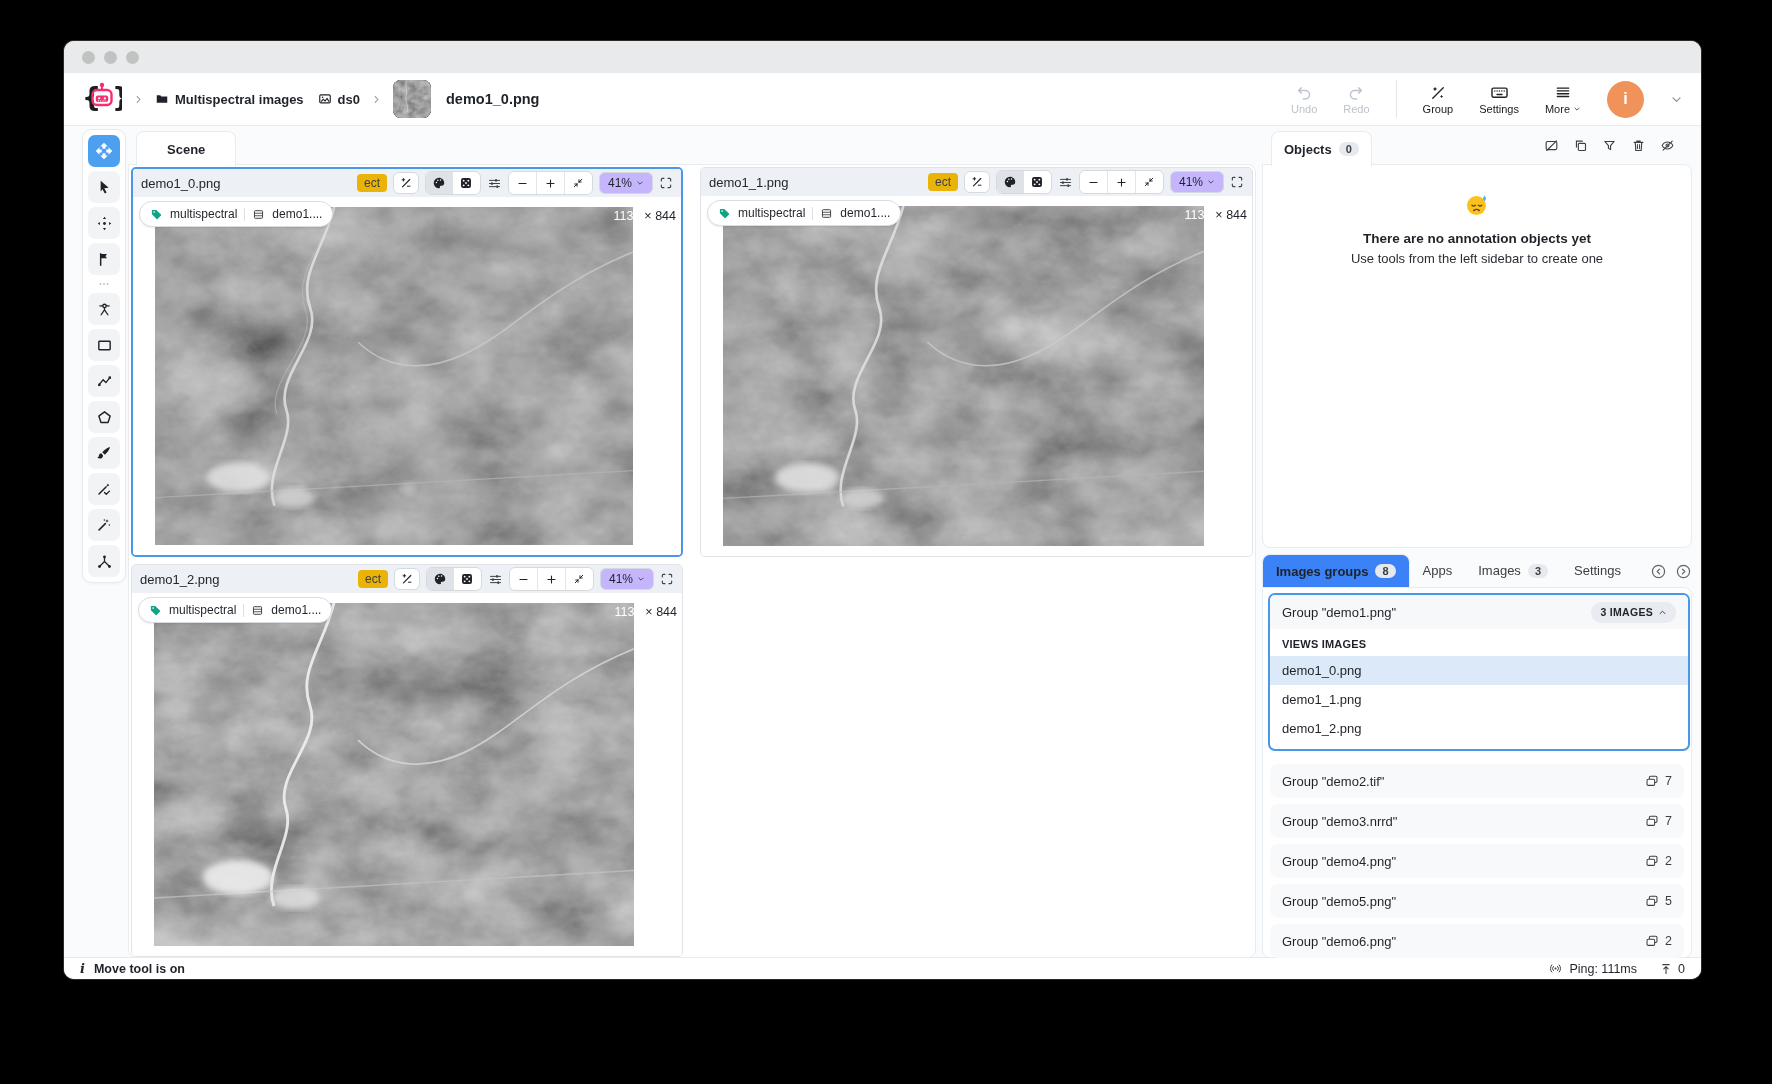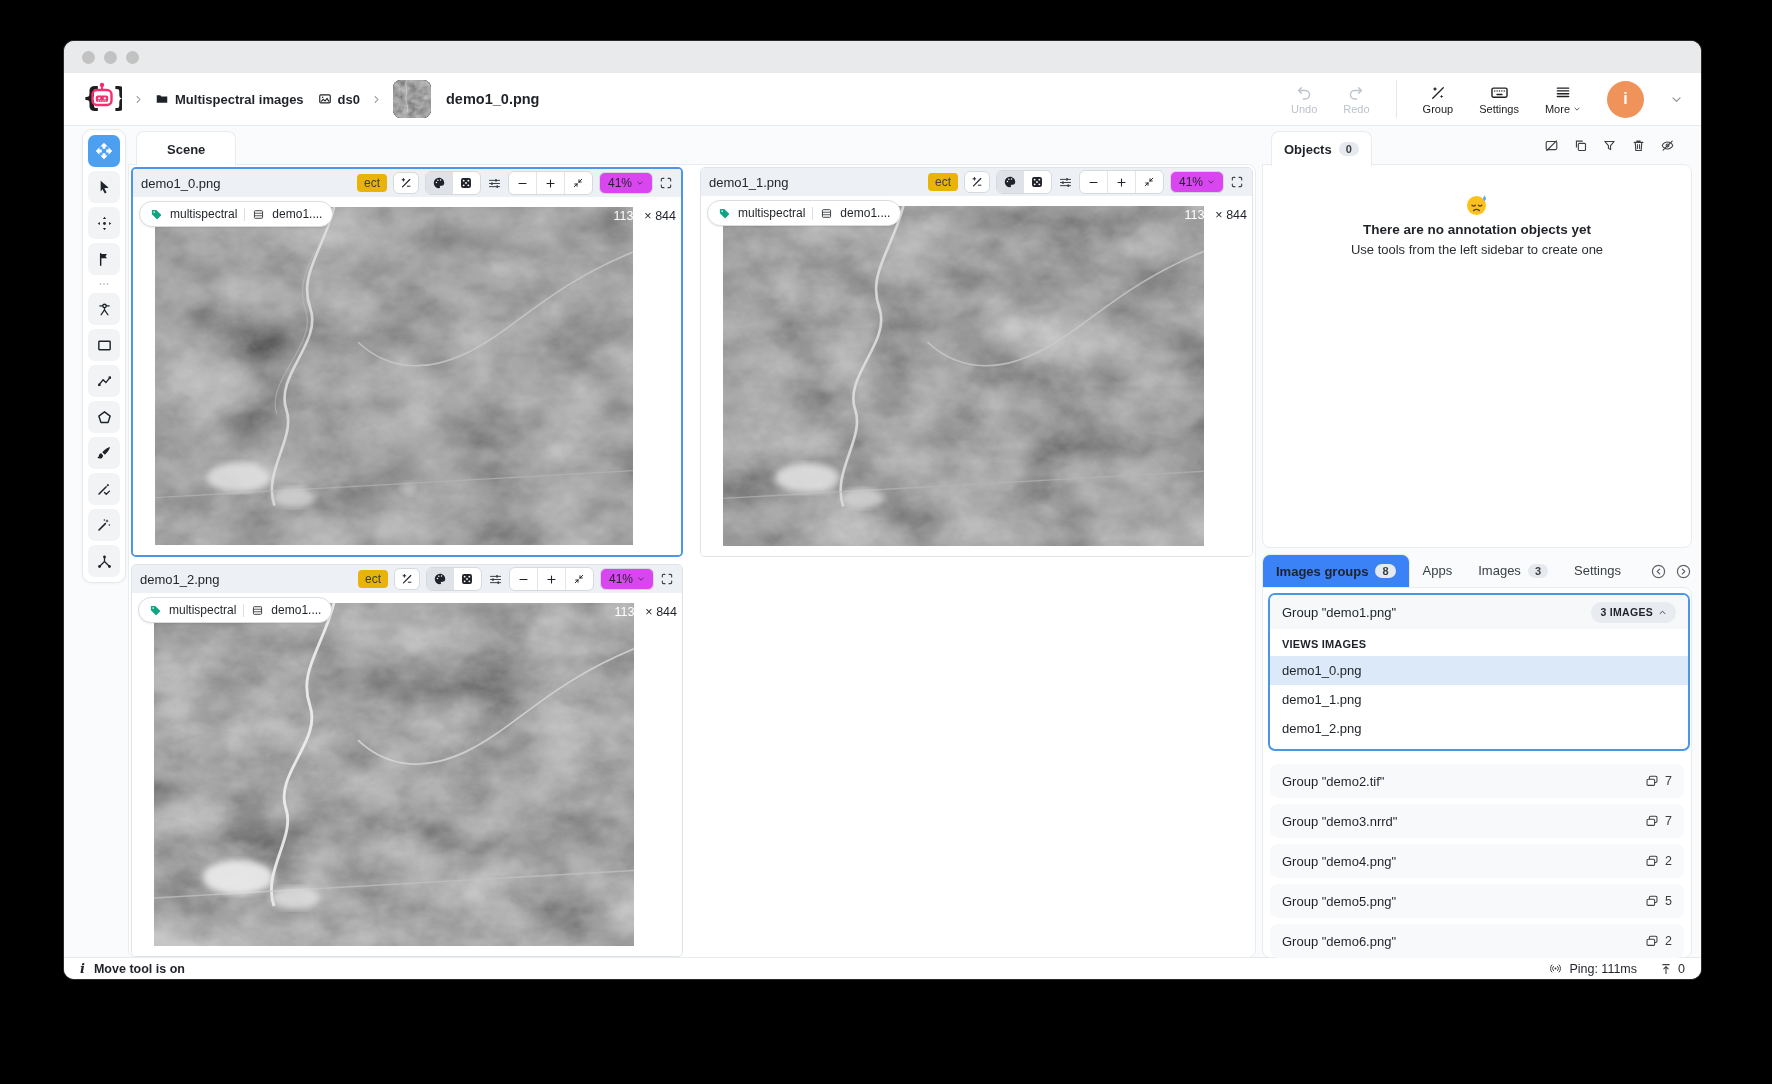--- a/index.html
+++ b/index.html
@@ -43,39 +43,39 @@
   .vhead{height:28px;background:#edf0f4;display:flex;align-items:center;padding:0 8px;gap:6px}
   .vname{font-size:13px;color:#23272b;flex:1}
   .badge-crop{background:#eab308;border-radius:4px;font-size:12px;color:#3c4043;padding:2px 7px}
   .vbtn{height:22px;min-width:26px;background:#fff;border:1px solid #d5dade;border-radius:6px;display:flex;align-items:center;justify-content:center;color:#1f2329;box-sizing:border-box}
   .vseg{display:flex;border:1px solid #d5dade;border-radius:6px;overflow:hidden;background:#fff}
   .vcell{width:27px;height:22px;display:flex;align-items:center;justify-content:center;color:#1f2329}
   .vcell.sel{background:#dfe3e8}
   .vgroup{display:flex;border:1px solid #d5dade;border-radius:6px;overflow:hidden;background:#fff}
   .vgroup .vcell{border-left:1px solid #e2e6ea}
   .vgroup .vcell:first-child{border-left:none}
-  .vzoom{height:22px;background:#d946ef;border:1px solid #d5dade;border-radius:6px;display:flex;align-items:center;gap:4px;padding:0 8px;font-size:12px;color:#1f2329;box-sizing:border-box}
+  .vzoom{height:22px;background:#c4b5fd;border:1px solid #d5dade;border-radius:6px;display:flex;align-items:center;gap:4px;padding:0 8px;font-size:12px;color:#1f2329;box-sizing:border-box}
   .vic{color:#3c4043;display:flex}
   .vbody{position:absolute;top:28px;left:0;right:0;bottom:0;background:#fff}
   .vimg{position:absolute;left:22px;right:48px;top:10px;bottom:10px;background:#3a3a3a;overflow:hidden}
   .vimg svg{width:100%;height:100%;display:block}
   .tagspill{position:absolute;left:6px;top:4px;height:24px;background:#fff;border:1px solid #d9dde2;border-radius:13px;
             display:flex;align-items:center;gap:7px;padding:0 10px;font-size:12px;color:#1f2329;box-shadow:0 1px 2px rgba(0,0,0,.08)}
   .tagdiv{width:1px;height:13px;background:#dcdfe3}
   .dims{position:absolute;right:5px;top:12px;font-size:12.5px;display:flex;gap:4px}
   .dimnum{color:#fff}.dimrest{color:#1f2329}
   
   .objtab{position:absolute;left:1207px;top:90px;height:34px;padding:0 12px;background:#fff;border:1px solid #e9ecef;border-bottom:none;
           border-radius:8px 8px 0 0;display:flex;align-items:center;gap:7px;font-size:13px;font-weight:bold;color:#1f2329;z-index:3}
   .cntbadge{background:#e6e9ed;border-radius:9px;padding:1px 7px;font-size:11px;font-weight:bold;color:#3c4043}
   .objicons{position:absolute;top:97px;right:26px;display:flex;gap:14px;color:#3c4043;z-index:3}
   .objpanel{position:absolute;left:1198px;top:123px;width:430px;height:384px;background:#fff;border:1px solid #e9ecef;
             border-radius:0 8px 8px 8px;box-sizing:border-box;z-index:2;text-align:center}
   .emptyemoji{margin-top:28px}
-  .emptytitle{font-size:13.5px;font-weight:bold;color:#1f2329;margin-top:1px}
+  .emptytitle{font-size:13.5px;font-weight:bold;color:#1f2329;margin-top:10px}
   .emptysub{font-size:13px;color:#2a2e33;margin-top:5px}
   .grouptabs{position:absolute;left:1198px;top:513px;right:9px;height:33px;display:flex;align-items:flex-end;z-index:3}
   .gtab{height:33px;display:flex;align-items:center;gap:7px;padding:0 13px;font-size:13px;color:#3c4043;box-sizing:border-box}
   .gtab.active{background:#3b82f6;border:1px solid #e9ecef;border-bottom:none;border-radius:8px 8px 0 0;font-weight:bold;color:#1f2329}
   .gtabspacer{flex:1}
   .circbtn{color:#5f6368;display:flex;margin-left:8px;margin-bottom:7px}
   .groupspanel{position:absolute;left:1198px;top:546px;width:430px;height:371px;background:#fff;border:1px solid #e9ecef;
                border-radius:0 8px 8px 8px;box-sizing:border-box;z-index:2}
   .expblock{position:absolute;left:5px;top:5px;width:418px;border:2px solid #4a97e8;border-radius:7px;background:#fff;overflow:hidden}
   .exphdr{height:34px;background:#f6f8fa;display:flex;align-items:center;padding:0 12px;font-size:13px;color:#1f2329}

